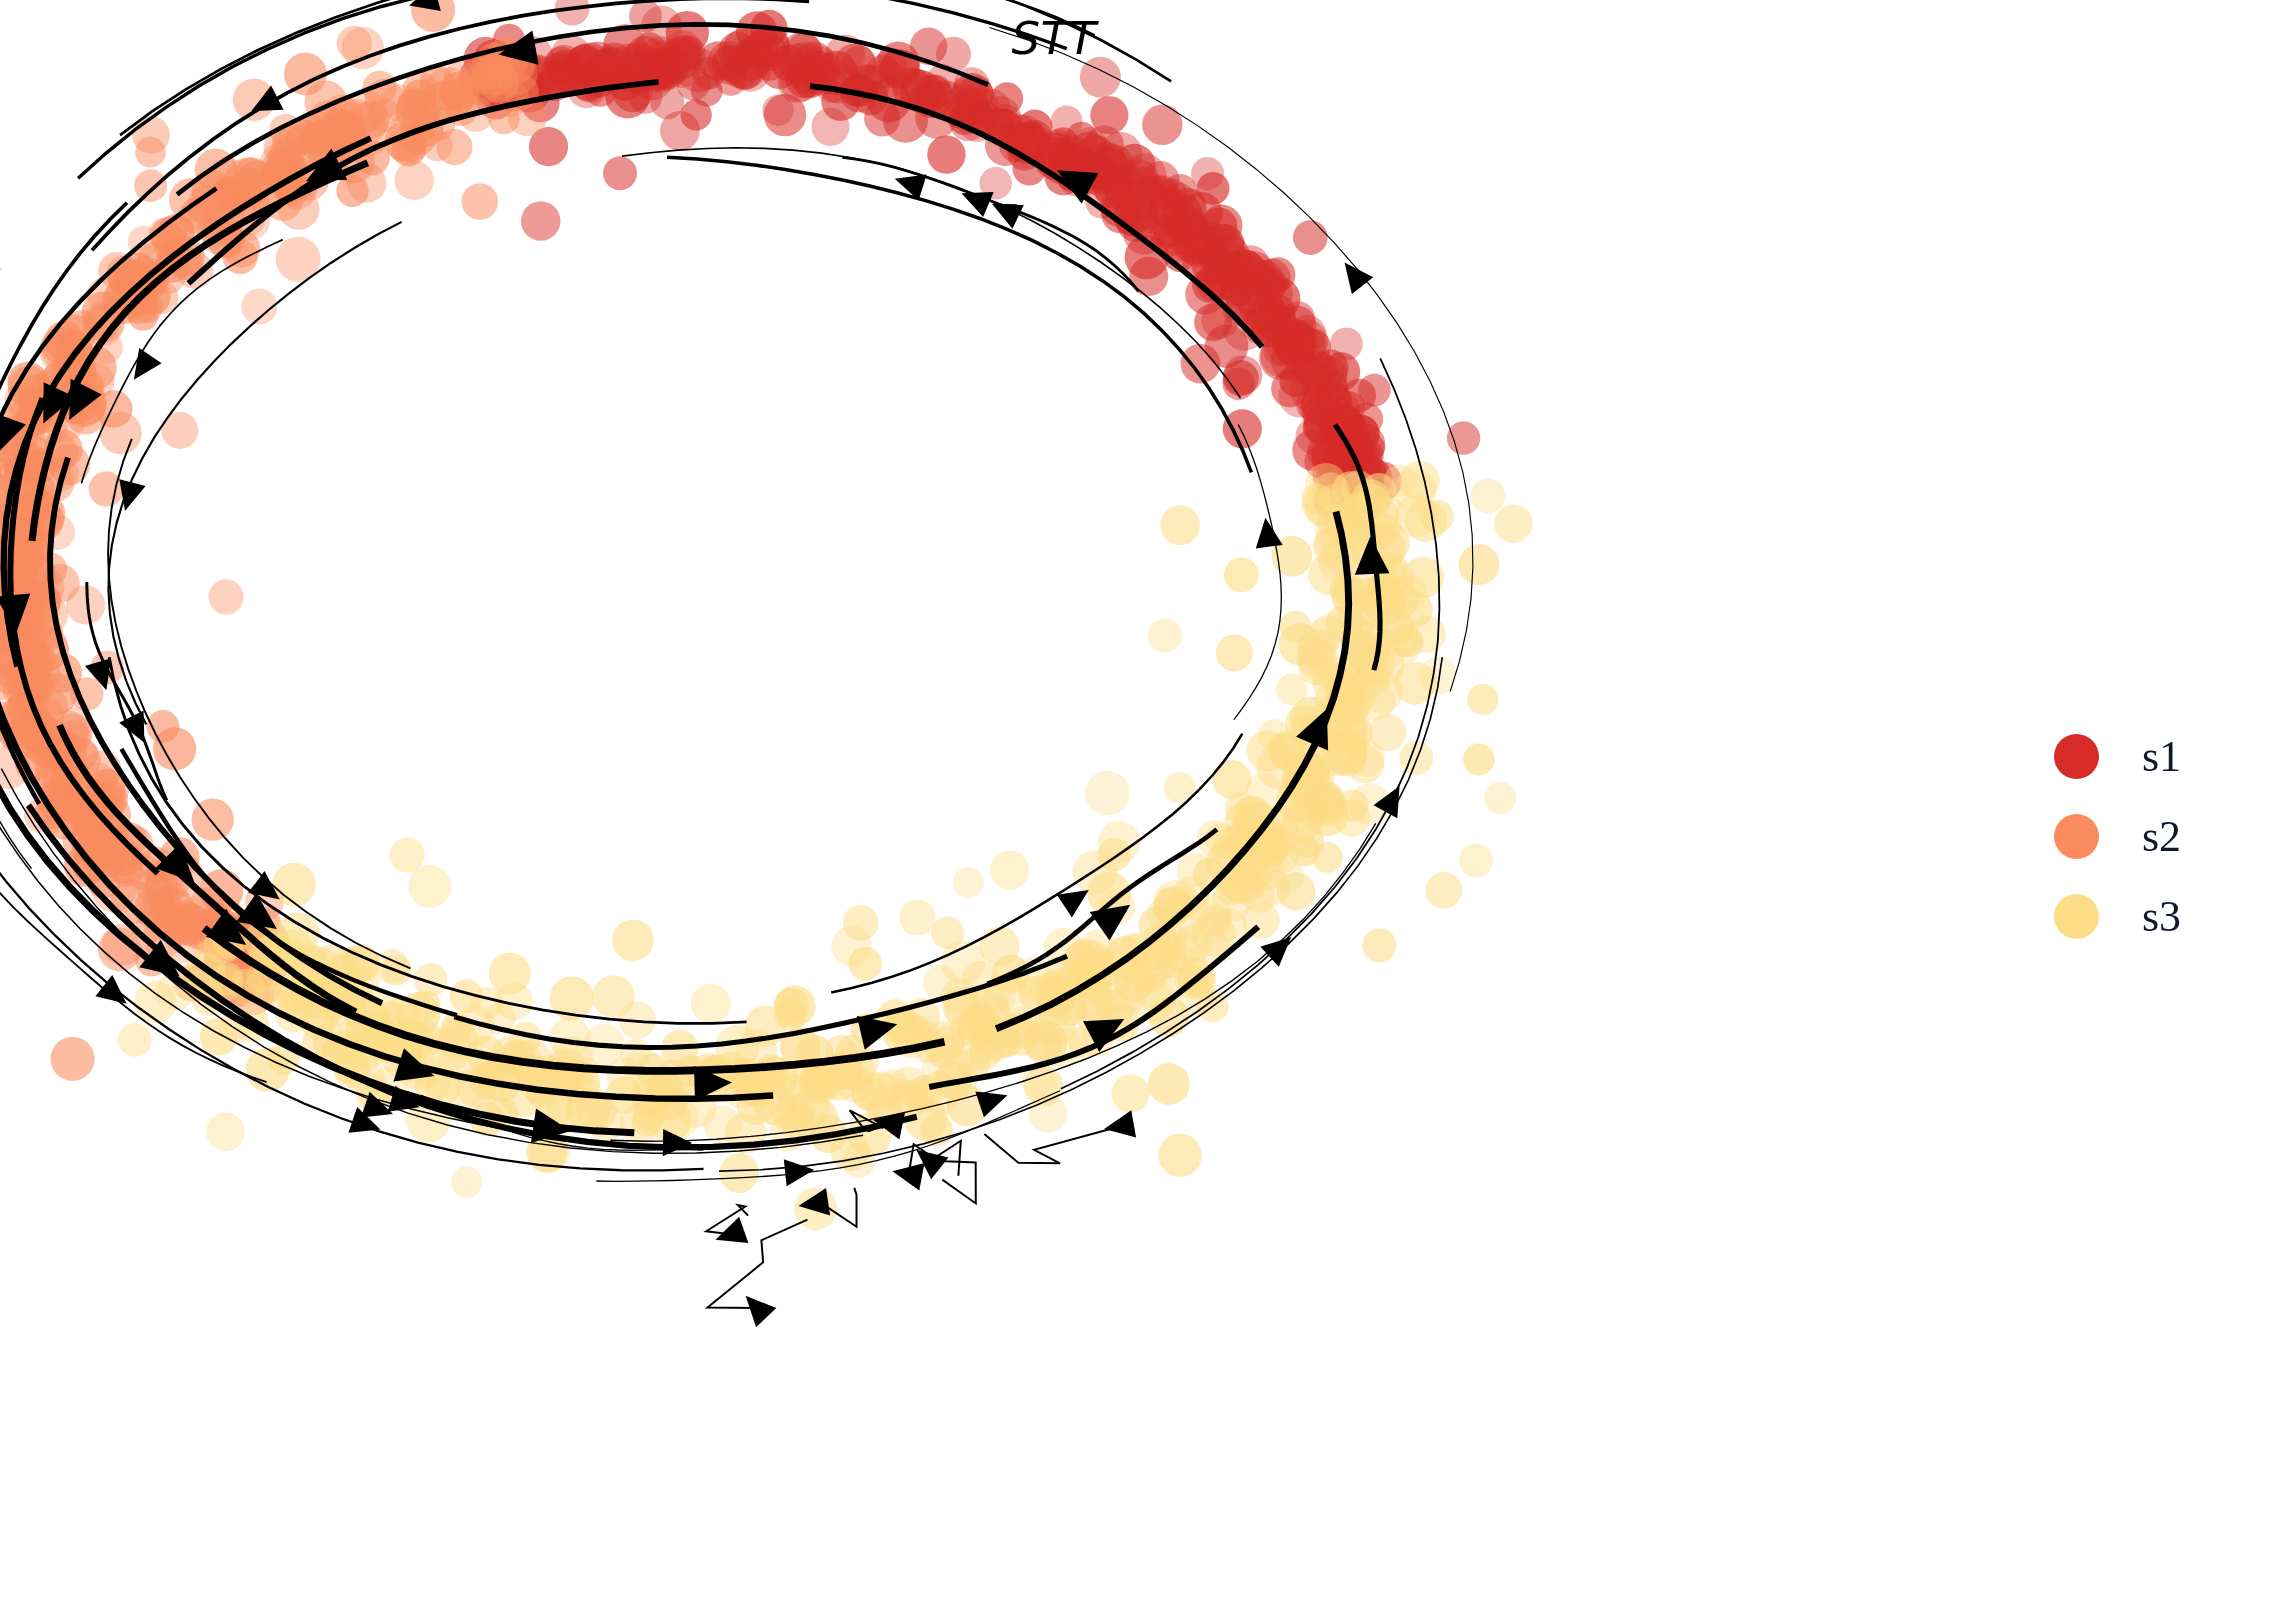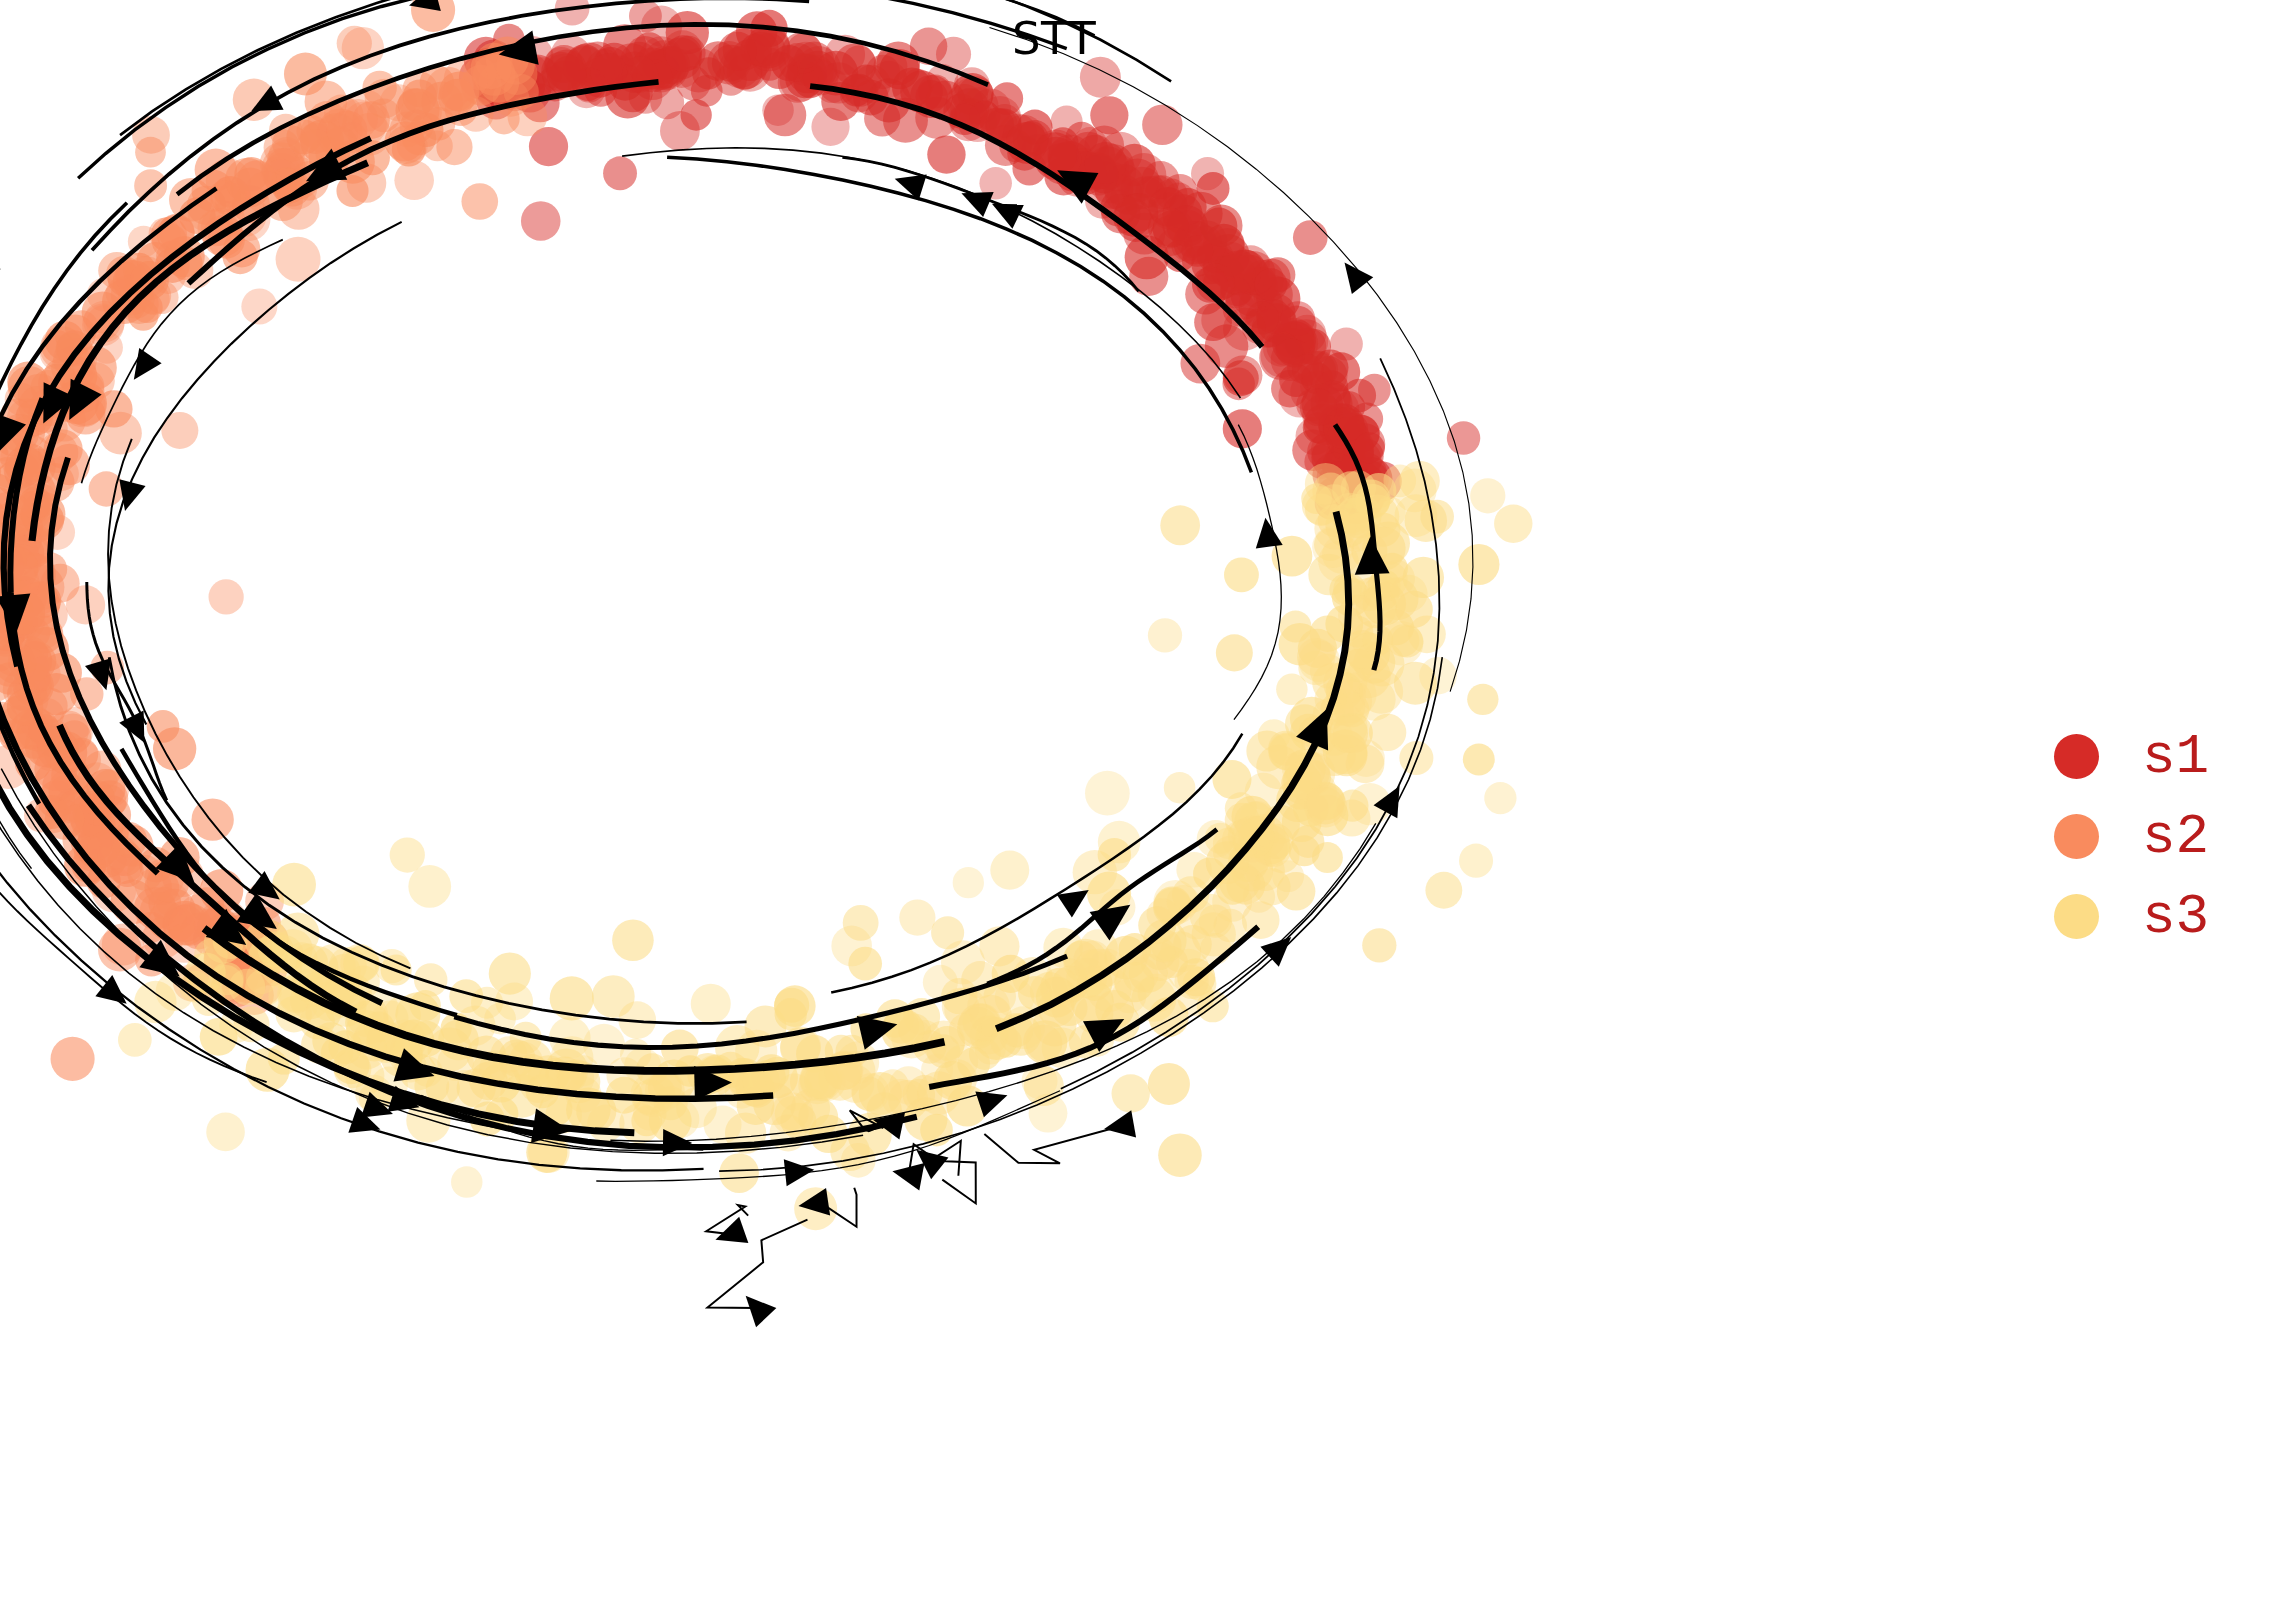--- a/index.html
+++ b/index.html
@@ -29,20 +29,21 @@
     position: absolute;
     left: 0;
     top: 11.8px;
     width: 2108px;
     text-align: center;
     font-size: 45px;
     color: #000000;
     font-family: "DejaVu Sans", sans-serif;
     letter-spacing: 0.5px;
     pointer-events: none;
+    font-style: italic;
   }
   #legend {
     position: absolute;
     left: 2054px;
     top: 734px;
     display: flex;
     flex-direction: column;
     gap: 35px;
   }
   .legend-row {
@@ -51,23 +52,23 @@
     gap: 43px;
     height: 45px;
   }
   .legend-swatch {
     width: 45px;
     height: 45px;
     border-radius: 50%;
     flex: 0 0 auto;
   }
   .legend-label {
-    font-size: 56px;
-    color: #b91c1c;
-    font-family: Liberation Mono, monospace;
+    font-size: 44px;
+    color: #0f172a;
+    font-family: Liberation Serif, serif;
     line-height: 1;
   }
 </style>
 </head>
 <body>
 
 <div id="figure">
 
   <svg id="plot-svg" viewBox="0 0 2326 1633" preserveAspectRatio="none">
     <g id="scatter-layer">

